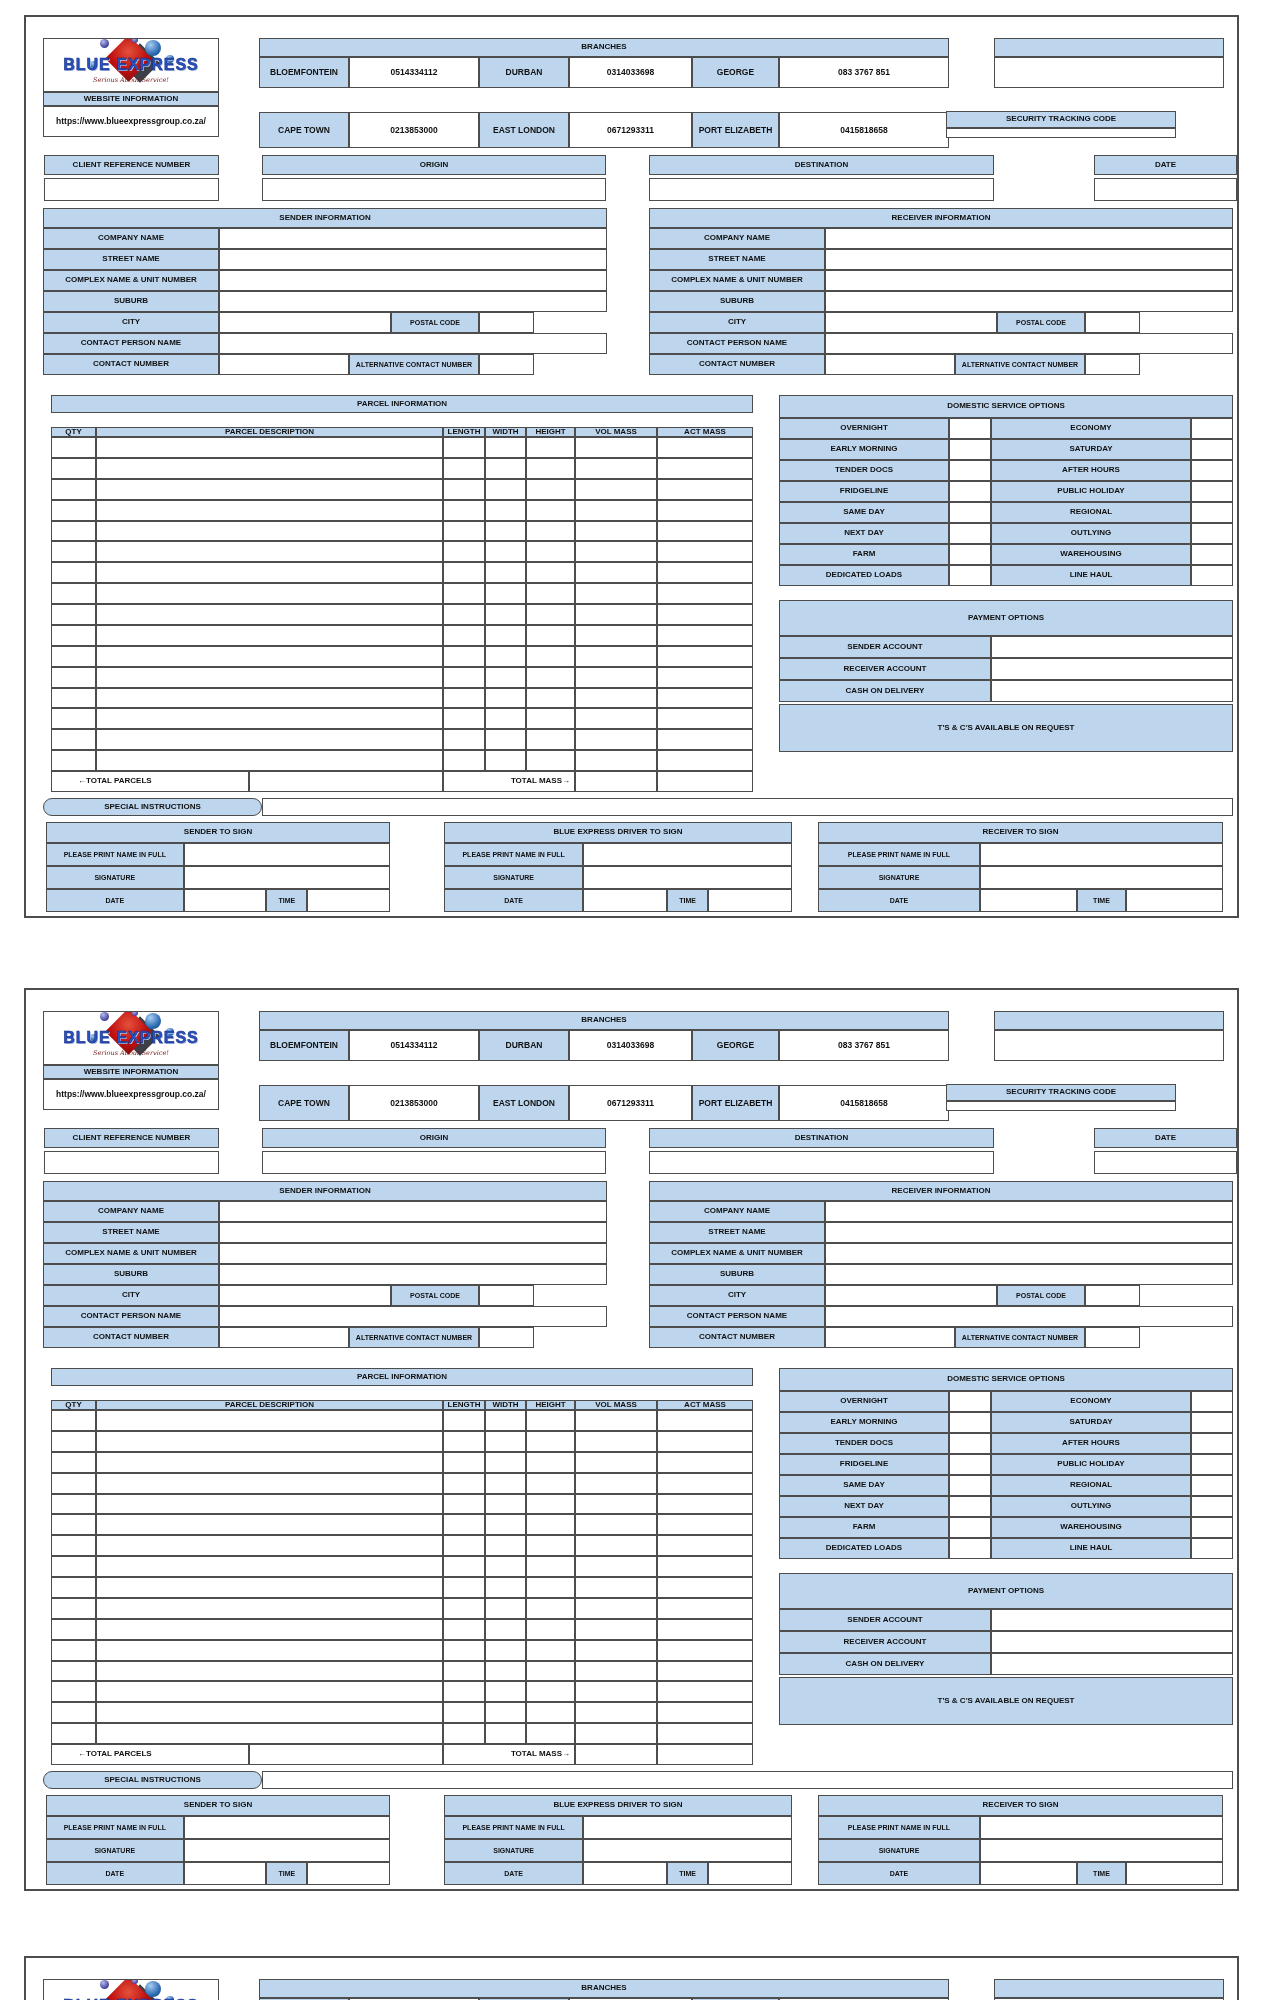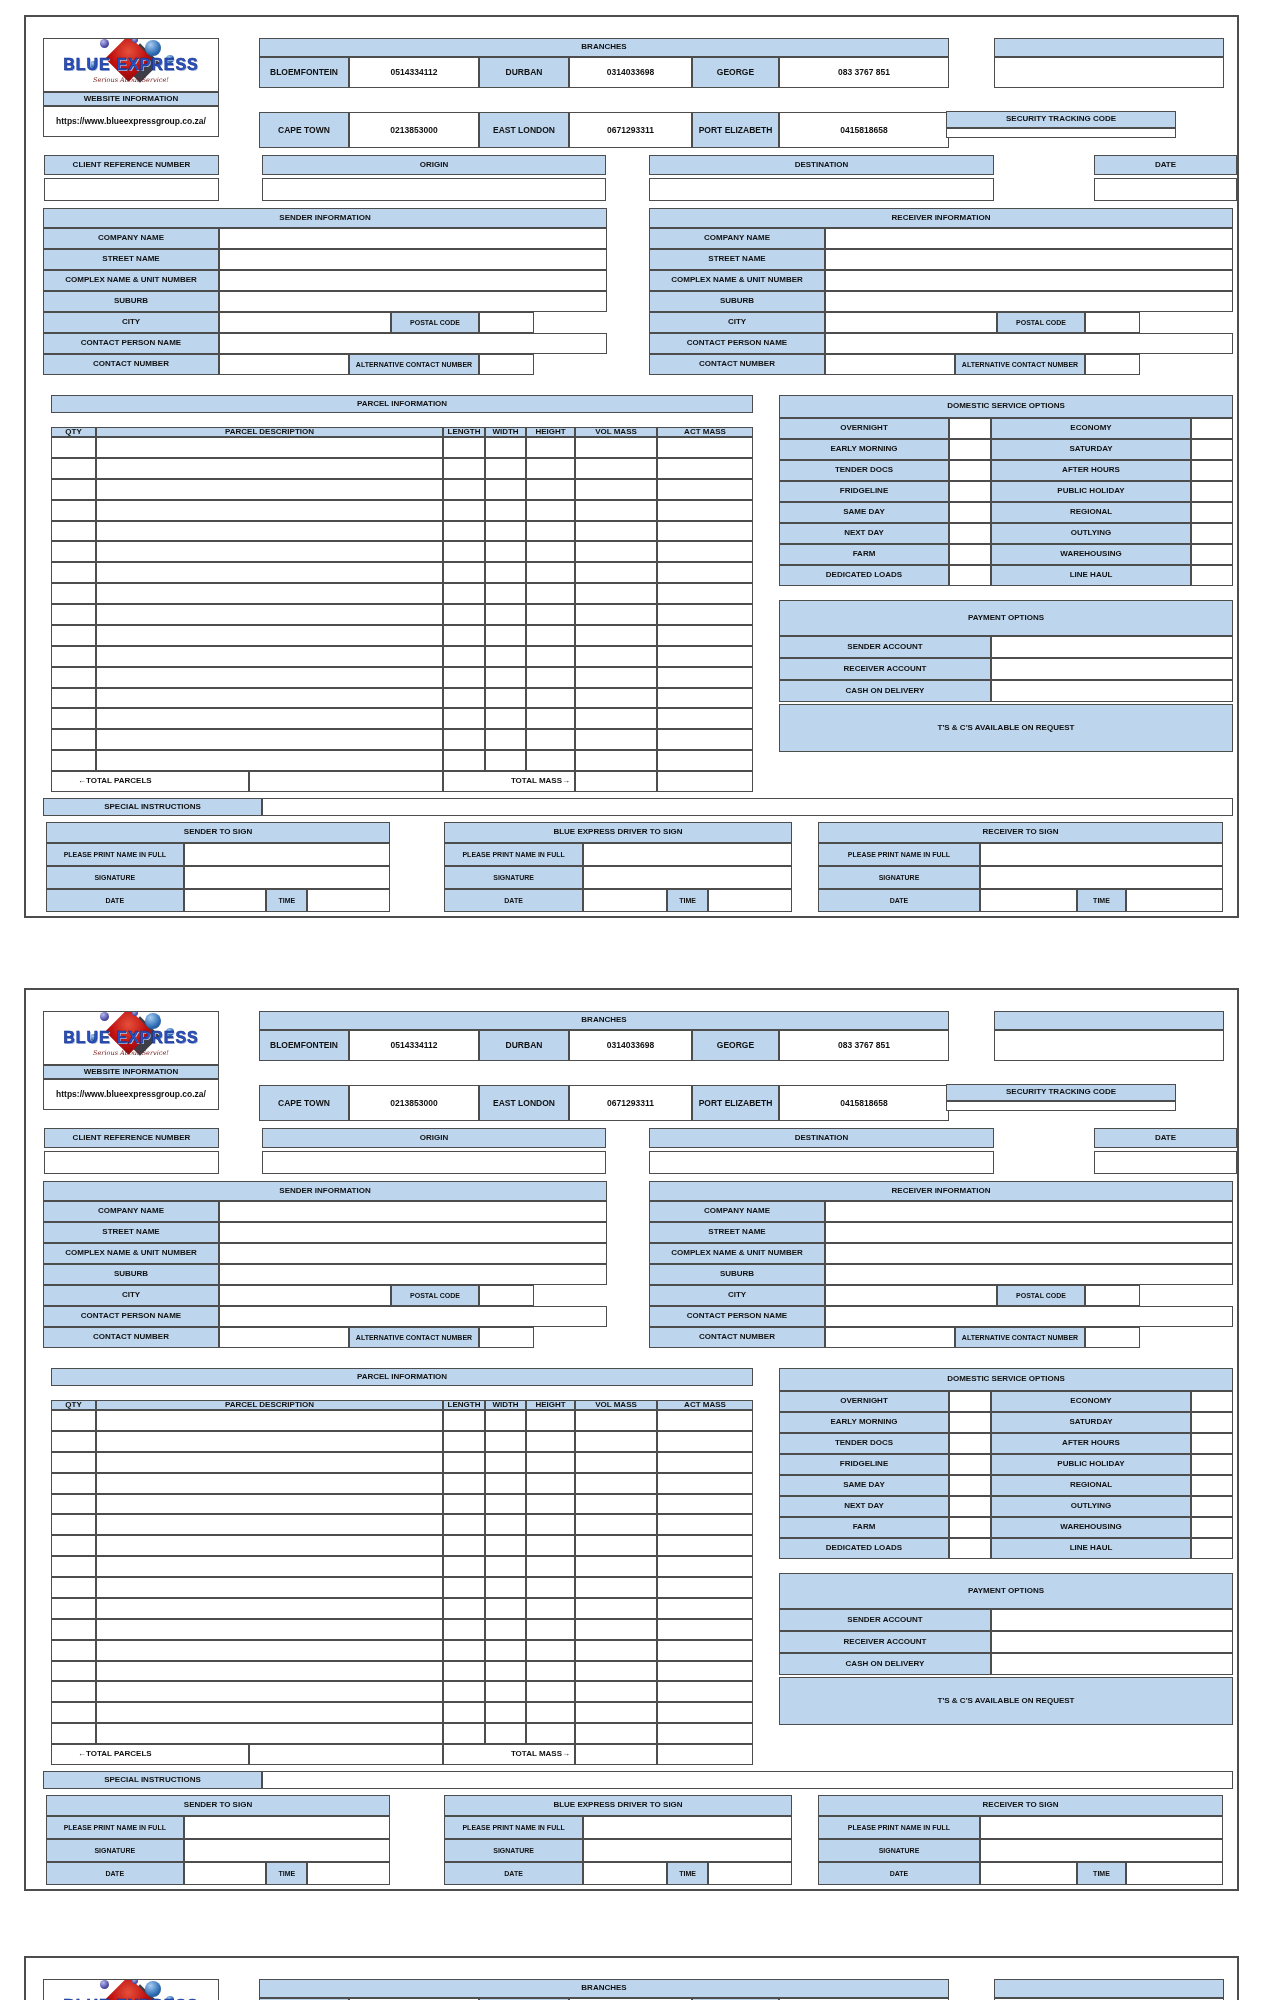--- a/index.html
+++ b/index.html
@@ -108,21 +108,21 @@
   .payment .hd{height:36px;}
   .pay-row{height:22px;display:flex;}
   .p-lbl{width:212px;}
   .p-inp{flex:1;}
 
   
   .terms{left:753px;top:687px;width:454px;height:48px;}
 
   
   .special{left:17px;top:781px;width:1190px;height:18px;display:flex;}
-  .sp-lbl{width:219px;}
+  .sp-lbl{width:219px;border-radius:9px;}
   .sp-inp{flex:1;}
 
   
   .sigs{left:20px;top:805px;width:1187px;height:90px;}
   .sig{position:absolute;top:0;height:90px;display:flex;flex-direction:column;justify-content:space-between;}
   .sig-1{left:0;width:344px;}
   .sig-2{left:386px;width:348px;padding-left:12px;}
   .sig-3{left:772px;width:405px;}
   .sig .hd{height:21px;}
   .sig-row{flex:1;display:flex;}

